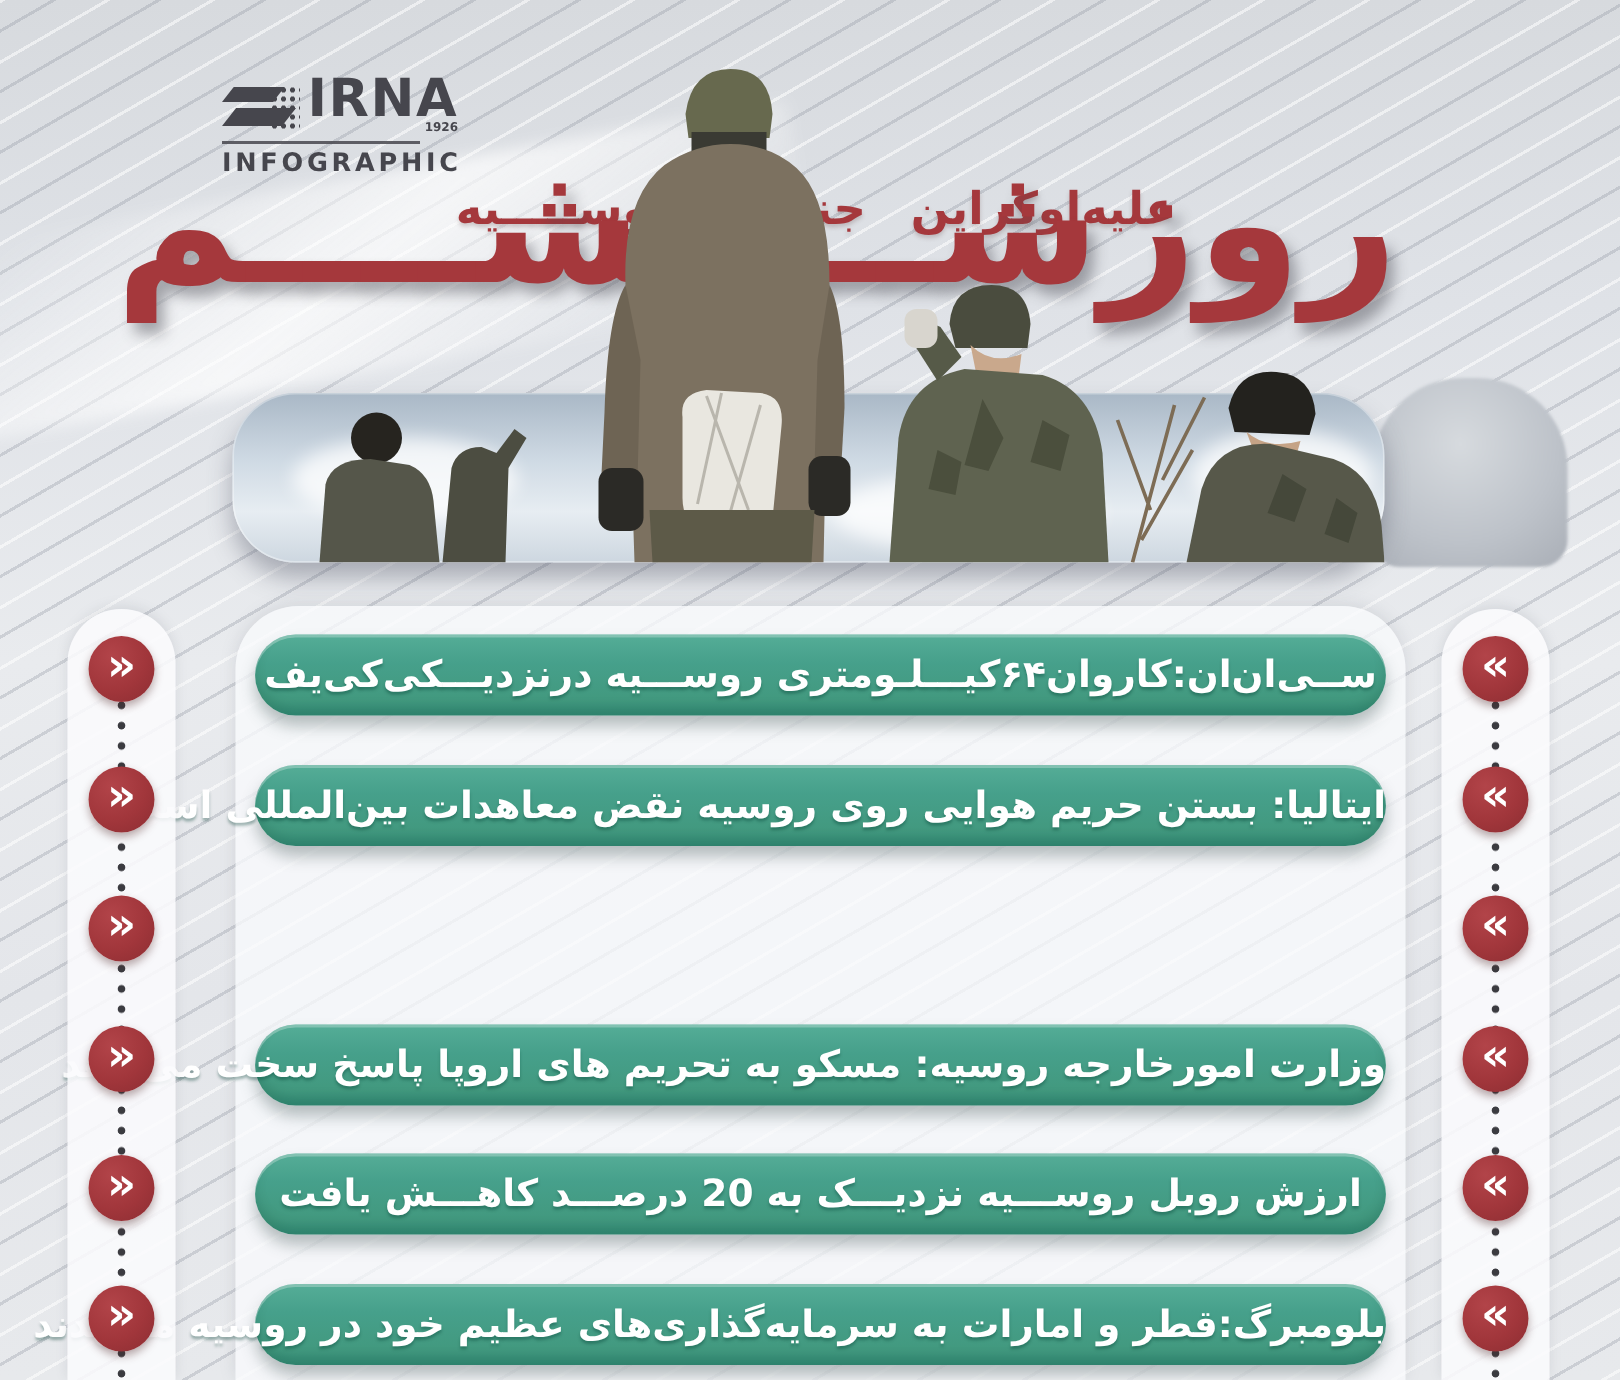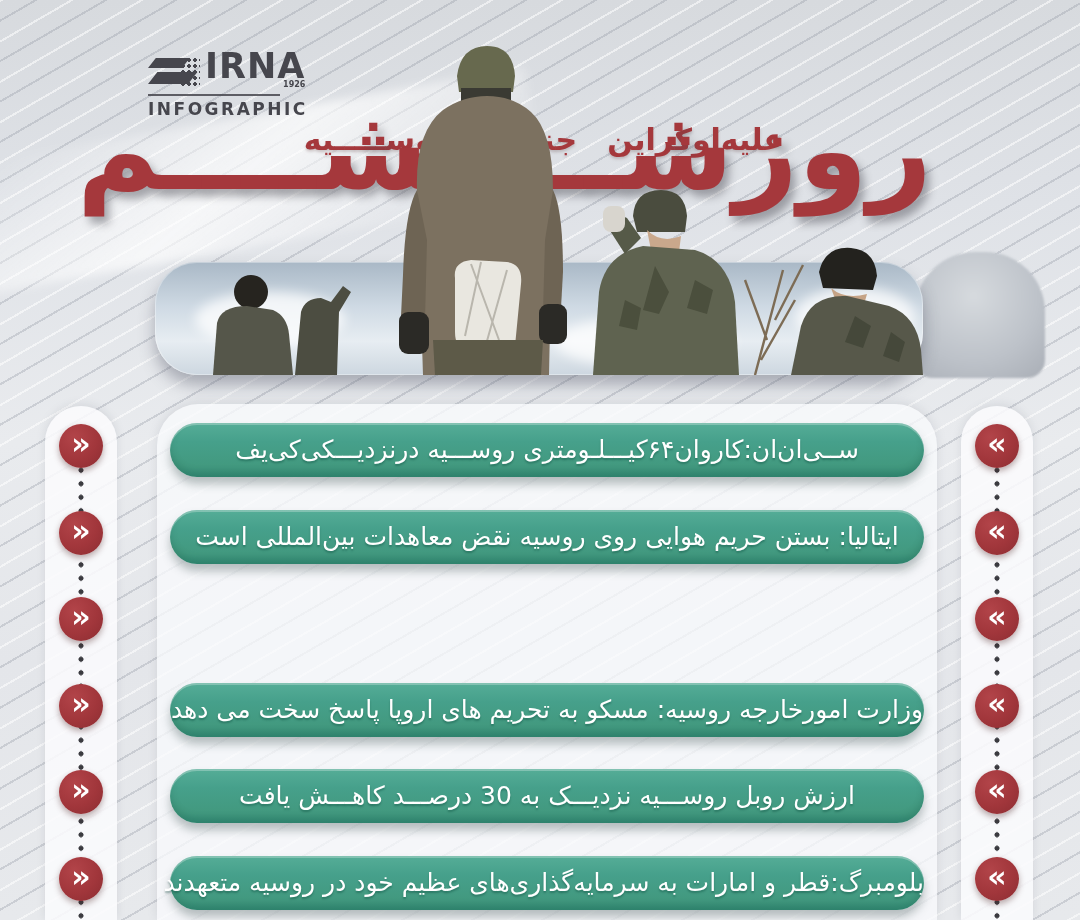--- a/index.html
+++ b/index.html
@@ -89,21 +89,21 @@
   }
   .b1{top:424px}.b2{top:511px}
   .rail .badge{top:auto;}
   .rail .p1{top:18px}.rail .p2{top:105px}.rail .p3{top:191px}.rail .p4{top:278px}.rail .p5{top:364px}.rail .p6{top:451px}
 
   
   .bar{
     position:absolute;left:13px;width:754px;height:54px;border-radius:27px;direction:rtl;
     background:linear-gradient(180deg,#55ad97 0%,#46a08b 35%,#42997f 80%,#37907a 100%);
     box-shadow:0 7px 10px rgba(60,80,80,.35), inset 0 2px 0 rgba(255,255,255,.28), inset 0 -5px 7px rgba(0,60,45,.18);
-    color:#fff;font-weight:400;font-size:25px;line-height:54px;text-align:center;white-space:nowrap;
+    color:#fff;font-weight:700;font-size:25px;line-height:54px;text-align:center;white-space:nowrap;
     text-shadow:0 2px 2px rgba(0,60,50,.35);
   }
   .r1{top:19px}.r2{top:106px}.r3{top:192px}.r4{top:279px}.r5{top:365px}.r6{top:452px}
 </style>
 </head>
 <body>
 
 <div class="stripes"></div>
 <div class="flare"></div>
 
@@ -177,21 +177,21 @@
       <path d="M636 335 L646 286 Q656 254 692 256 L734 266 Q762 276 766 310 L768 335 Z" fill="#57584a"></path>
       <path d="M700 276 l16 10 l-8 22 l-18 -6 z M736 292 l14 10 l-6 20 l-16 -6 z" fill="#45483a"></path>
     </g>
   </svg>
 </div>
 
 <div class="panel">
   <div class="bar r1">ســی‌ان‌ان:کاروان۶۴کیـــلـومتری روســـیه درنزدیـــکی‌کی‌یف</div>
   <div class="bar r2">ایتالیا: بستن حریم هوایی روی روسیه نقض معاهدات بین‌المللی است</div>
   <div class="bar r4">وزارت امورخارجه روسیه: مسکو به تحریم های اروپا پاسخ سخت می دهد</div>
-  <div class="bar r5">ارزش روبل روســـیه نزدیـــک به 30 درصـــد کاهـــش یافت</div>
+  <div class="bar r5">ارزش روبل روســـیه نزدیـــک به 20 درصـــد کاهـــش یافت</div>
   <div class="bar r6">بلومبرگ:قطر و امارات به سرمایه‌گذاری‌های عظیم خود در روسیه متعهدند</div>
 </div>
 
 <div class="rail left">
   <div class="dotline"></div>
   <div class="badge p1">»</div>
   <div class="badge p2">»</div>
   <div class="badge p3">»</div>
   <div class="badge p4">»</div>
   <div class="badge p5">»</div>

